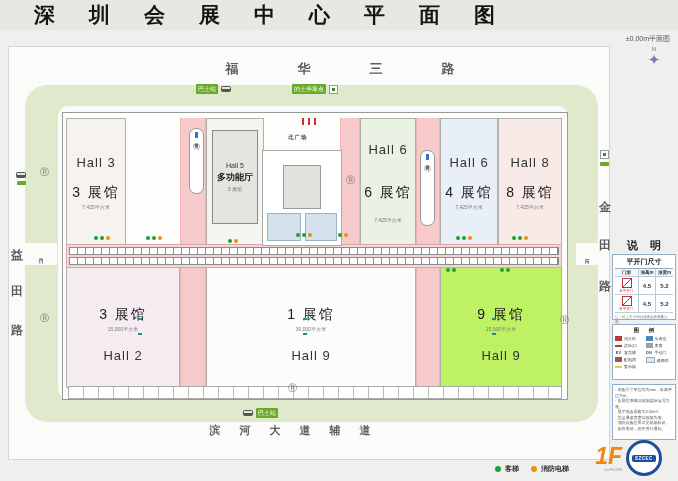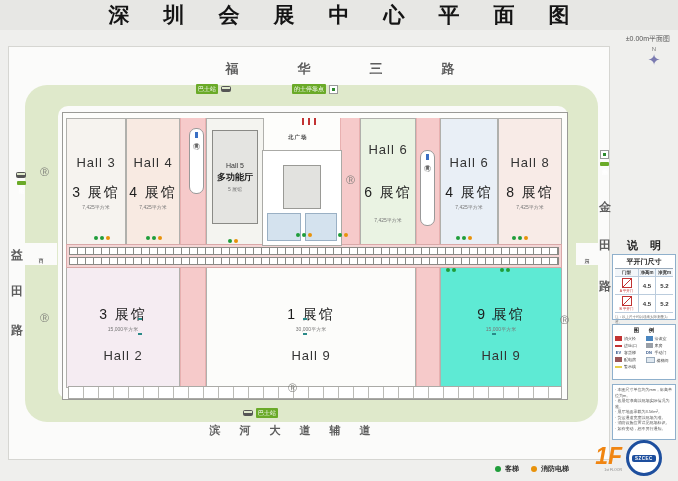--- a/index.html
+++ b/index.html
@@ -1,20 +1,20 @@
 <!DOCTYPE html>
 <html><head>
 <meta charset="utf-8">
 <style>
   html,body{margin:0;padding:0;background:#c9c9c7;}
   .stage{position:relative;width:678px;height:481px;background:#efefed;overflow:hidden;
          font-family:"Liberation Sans","DejaVu Sans",sans-serif;border-bottom:2px solid #9ab0c8;}
   .abs{position:absolute;}
   
-  .title-bar{left:0;top:0;width:678px;height:30px;background:#e7e7e4;display:flex;align-items:center;justify-content:center;}
+  .title-bar{left:0;top:0;width:678px;height:30px;background:#e7e7e4;display:flex;align-items:center;}
   .title-bar h1{margin:0;font-size:21px;font-weight:bold;color:#141414;letter-spacing:34px;white-space:nowrap;text-indent:34px;}
   .plan-label{right:8px;top:34px;font-size:7px;color:#555;}
   .compass{right:14px;top:46px;width:20px;height:26px;text-align:center;color:#7a7ab0;}
   .compass .n{font-size:6px;color:#777;display:block;line-height:6px;}
   .compass .star{font-size:15px;line-height:16px;display:block;}
   
   .frame{left:8px;top:46px;width:600px;height:412px;background:#fbfbfa;border:1px solid #d6d6d2;}
   .ring-outer{left:25px;top:85px;width:573px;height:337px;background:#dfe9cb;border-radius:22px;}
   .ring-inner{left:58px;top:106px;width:510px;height:293px;background:#fbfbfa;border-radius:10px;}
   .street{color:#5d5d5d;font-weight:bold;white-space:nowrap;}
@@ -37,21 +37,21 @@
   .hall .cn{font-size:14px;font-weight:normal;color:#1d1d1d;letter-spacing:2px;margin-top:14px;}
   .hall .area{font-size:5px;color:#777;margin-top:2px;}
   .hall .sp{height:16px;}
   .h3{left:66px;top:118px;width:58px;height:126px;background:#f6f3ef;}
   .h4{left:126px;top:118px;width:52px;height:126px;background:#f8eae2;}
   .h6{left:360px;top:118px;width:54px;height:126px;background:#eaf3e3;gap:13px;}
   .h7{left:440px;top:118px;width:56px;height:126px;background:#e9eff6;}
   .h8{left:498px;top:118px;width:62px;height:126px;background:#f8ebe7;}
   .h2{left:66px;top:266px;width:112px;height:120px;background:#f5ecf2;}
   .h1{left:206px;top:266px;width:208px;height:120px;background:#fcfcfa;}
-  .h9{left:440px;top:266px;width:120px;height:120px;background:#5eead4;align-items:center;}
+  .h9{left:440px;top:266px;width:120px;height:120px;background:#bef264;align-items:center;}
   .h5-outer{left:206px;top:118px;width:56px;height:126px;background:#f4f4f0;border:1px solid #b0b0ac;}
   .h5-inner{left:212px;top:130px;width:44px;height:92px;background:#e4e4e1;border:1px solid #8a8a86;display:flex;flex-direction:column;align-items:center;justify-content:center;text-align:center;}
   .h5-inner .en{font-size:7px;color:#333;}
   .h5-inner .cn{font-size:9px;font-weight:bold;color:#1d1d1d;margin-top:2px;}
   .h5-inner .sub{font-size:5px;color:#777;margin-top:2px;}
   
   .corr{position:absolute;background:#f6caca;border-left:1px solid #e8b0b0;border-right:1px solid #e8b0b0;}
   .c1{left:180px;top:118px;width:24px;height:126px;}
   .c2{left:340px;top:118px;width:18px;height:126px;}
   .c3{left:416px;top:118px;width:22px;height:126px;}
@@ -177,25 +177,20 @@
       <span class="vtext">东门</span>
     </div>
 
   <div class="abs building"></div>
 
   <div class="hall h3">
     <span class="en">Hall 3</span>
     <span class="cn">3 展馆</span>
     <span class="area">7,425平方米</span>
   </div>
-  <div class="hall h4">
-    <span class="en">Hall 4</span>
-    <span class="cn">4 展馆</span>
-    <span class="area">7,425平方米</span>
-  </div>
   <div class="abs h5-outer"></div>
   <div class="abs h5-inner">
     <span class="en">Hall 5</span>
     <span class="cn">多功能厅</span>
     <span class="sub">5 展馆</span>
   </div>
   <div class="hall h6">
     <span class="en">Hall 6</span>
     <span class="cn">6 展馆</span>
     <span class="area">7,425平方米</span>

